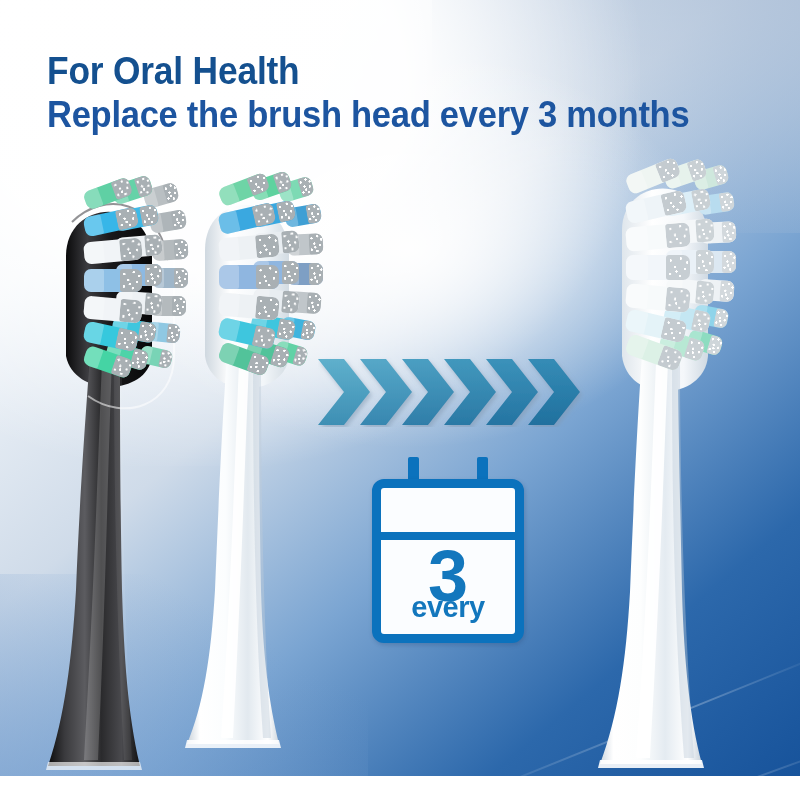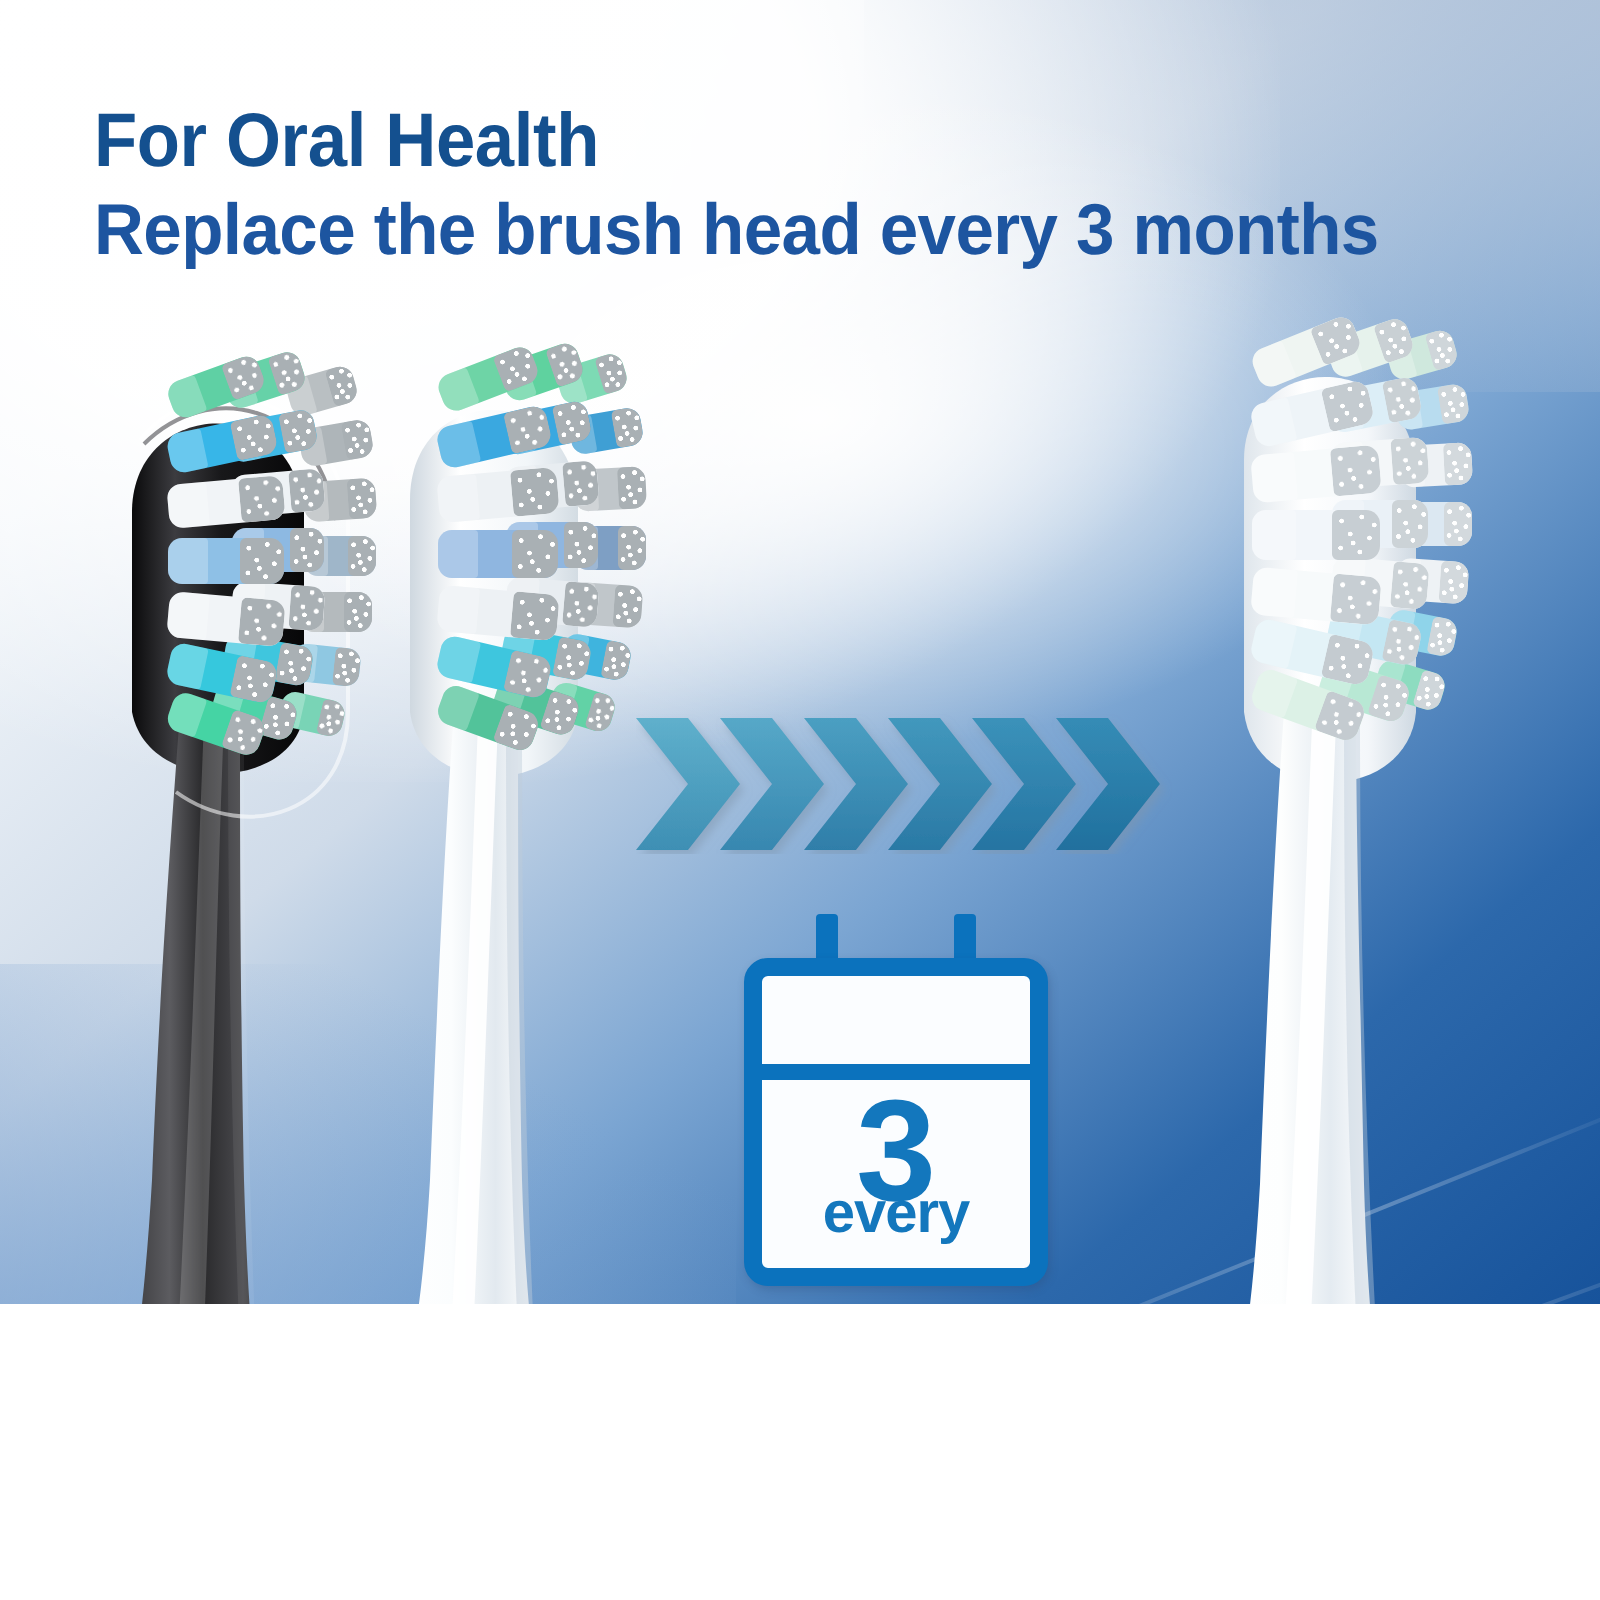--- a/index.html
+++ b/index.html
@@ -1,21 +1,21 @@
 <!DOCTYPE html>
 <html><head>
 <meta charset="utf-8">
 <style>
   html,body{margin:0;padding:0;}
   body{
     width:800px;height:800px;overflow:hidden;
     font-family:"Liberation Sans", sans-serif;
   }
   #stage{
-    position:relative;width:800px;height:652px;overflow:hidden;
+    position:relative;width:800px;height:776px;overflow:hidden;
     background:#3f7fc0;
   }
   
   .bg-base{
     position:absolute;inset:0;
     background:linear-gradient(140deg,#ffffff 0%,#f2f6fa 20%,#cfdbe9 42%,#7ba5d2 62%,#2c68ab 82%,#17539b 100%);
   }
   .bg-glow{
     position:absolute;left:-10%;top:-18%;width:90%;height:78%;
     background:radial-gradient(ellipse at 38% 38%, rgba(255,255,255,1) 0%, rgba(255,255,255,.96) 34%, rgba(255,255,255,0) 72%);

